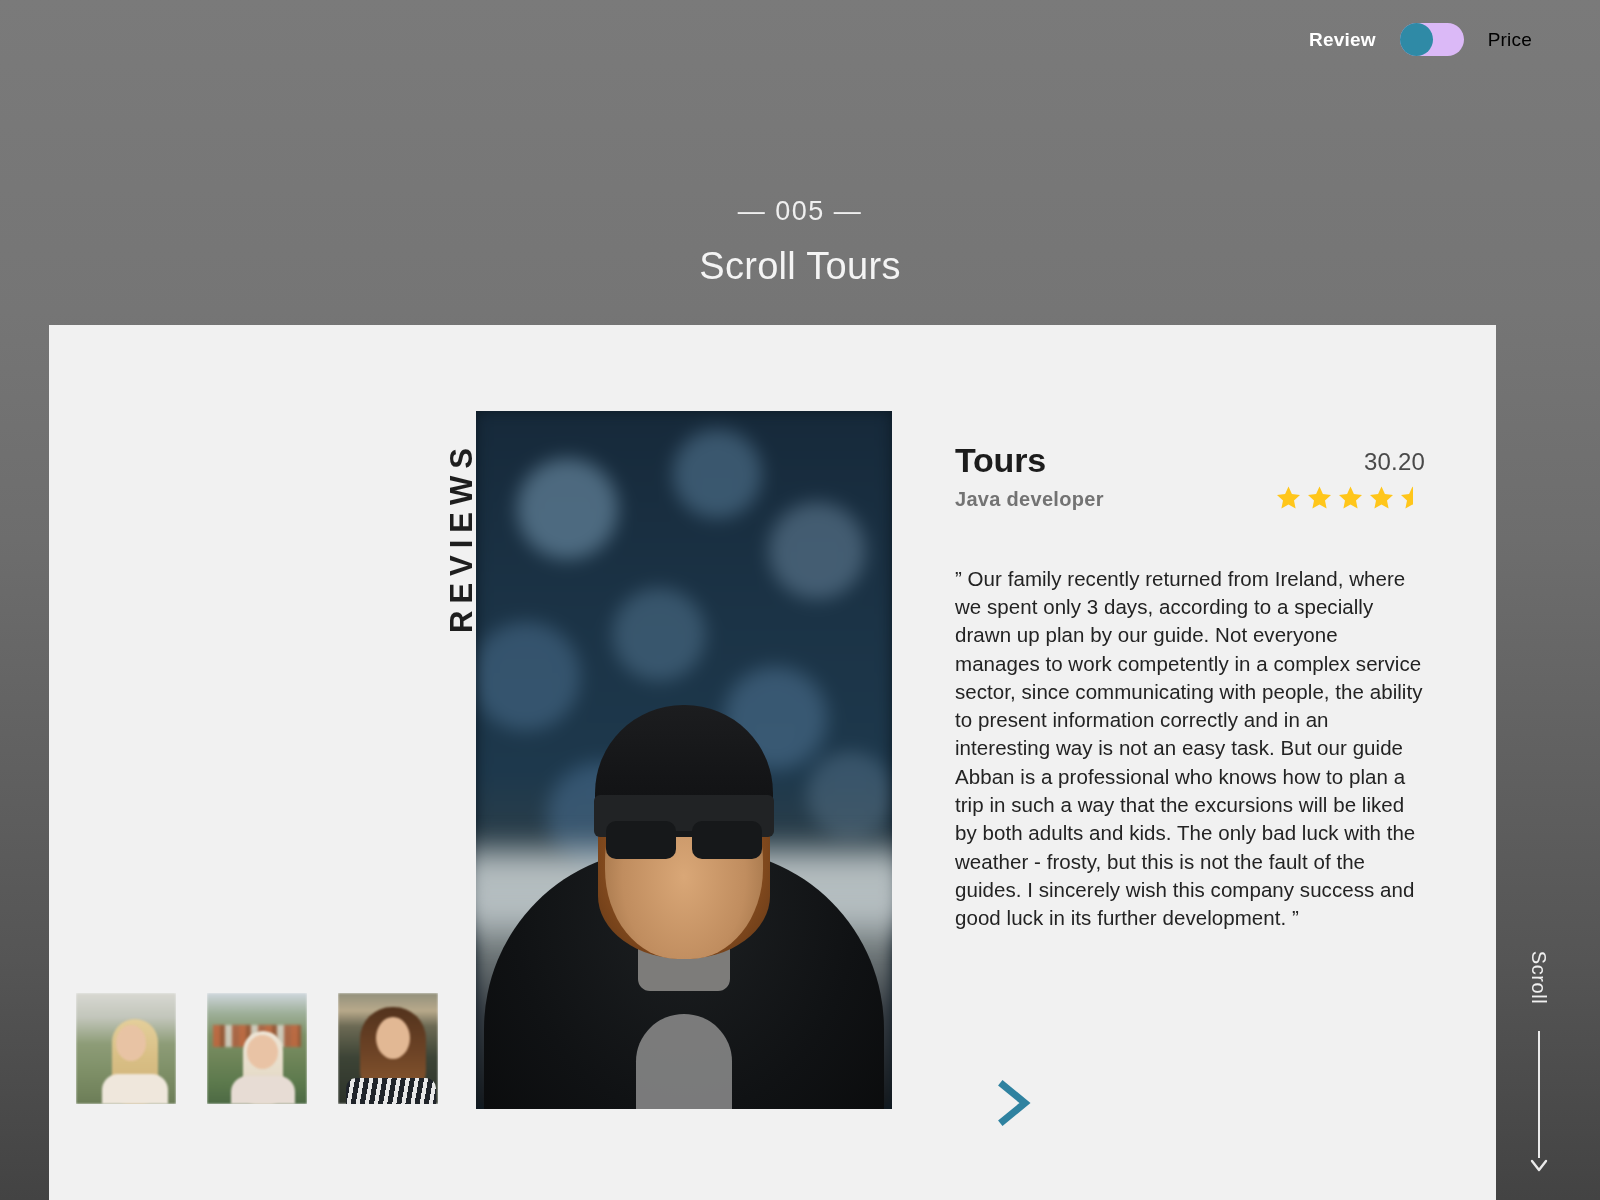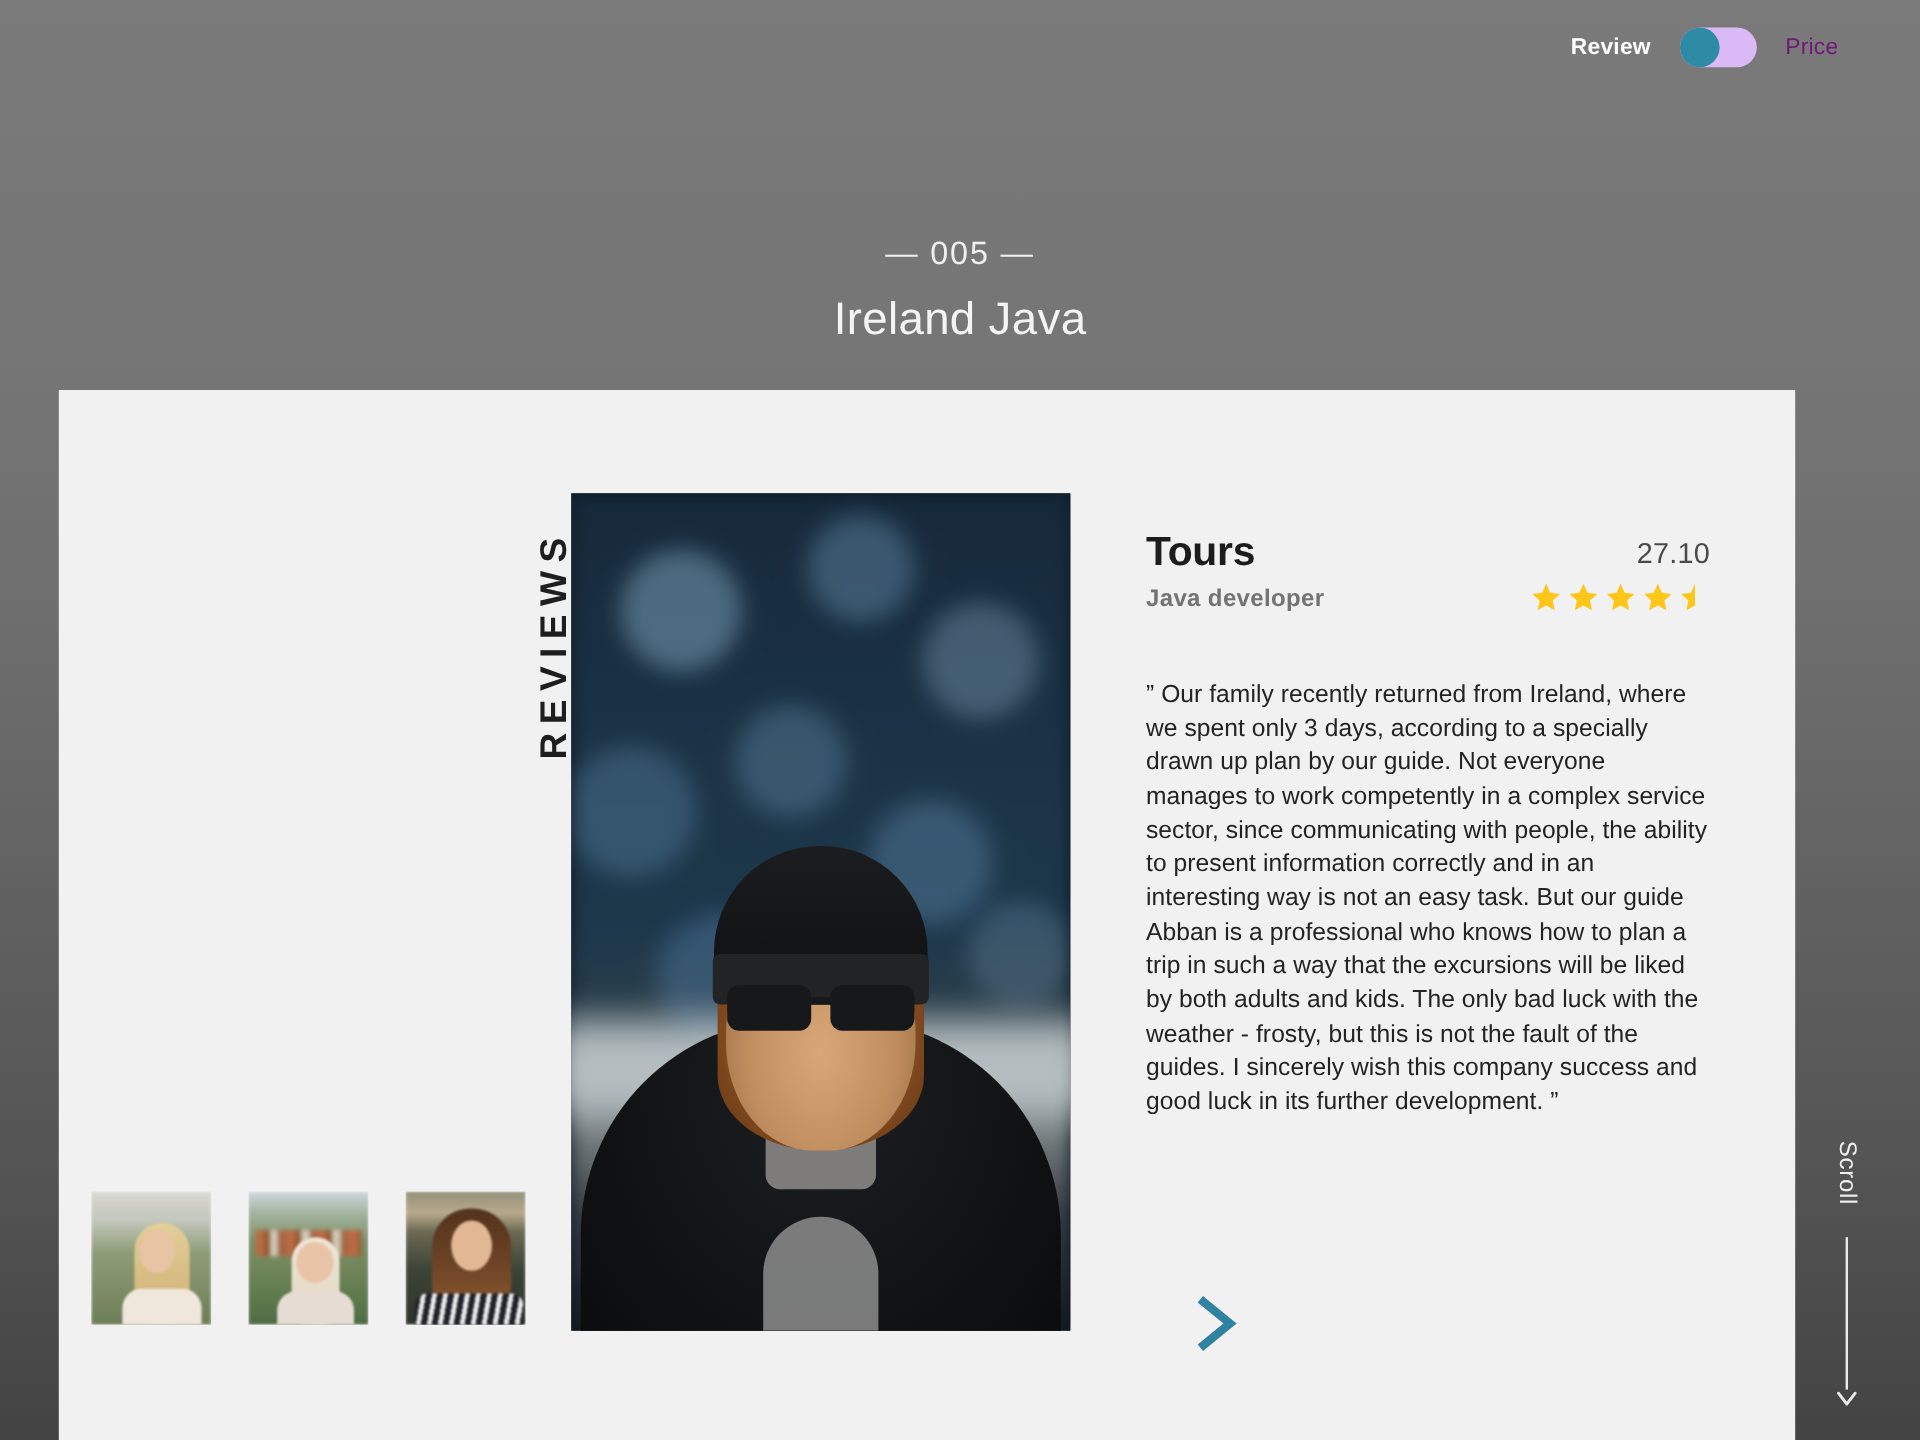--- a/index.html
+++ b/index.html
@@ -28,21 +28,21 @@
     padding-right: 68px;
     text-align: right;
   }
   .topbar-label {
     font-size: 19px;
     color: #ffffff;
     letter-spacing: 0.2px;
     line-height: 1;
   }
   .topbar-label.active { font-weight: bold; }
-  .topbar-label.inactive { font-weight: normal; color: #701a75; }
+  .topbar-label.inactive { font-weight: normal; color: #000000; }
 
   .toggle {
     width: 64px;
     height: 33px;
     border-radius: 17px;
     background: #dbb9f7;
     position: relative;
     margin: 0 24px;
     cursor: pointer;
     flex: none;
@@ -410,21 +410,21 @@
 <div class="topbar">
   <span class="topbar-label active">Review</span>
   <div class="toggle">
     <div class="toggle-knob"></div>
   </div>
   <span class="topbar-label inactive">Price</span>
 </div>
 
 <div class="heading">
   <div class="heading-index">— 005 —</div>
-  <div class="heading-title">Ireland Java</div>
+  <div class="heading-title">Scroll Tours</div>
 </div>
 
 <div class="panel">
 
   <div class="reviews-label">
     <span>REVIEWS</span>
   </div>
 
   <div class="hero-photo">
     <div class="sky"></div>
@@ -443,21 +443,21 @@
     </div>
   </div>
 
   <div class="review">
     <div class="review-head">
       <div>
         <div class="reviewer-name">Tours</div>
         <div class="reviewer-role">Java developer</div>
       </div>
       <div class="review-meta">
-        <div class="review-date">27.10</div>
+        <div class="review-date">30.20</div>
         <div class="stars" id="stars">
             <svg class="star" viewBox="0 0 25 25">
               <defs>
                 <linearGradient id="sg0">
                   <stop offset="100%" stop-color="#ffc61a"></stop>
                   <stop offset="100%" stop-color="#f1f1f1"></stop>
                 </linearGradient>
               </defs>
               <polygon points="12.5,1.5 15.9,9 24,9.9 18,15.5 19.6,23.6 12.5,19.6 5.4,23.6 7,15.5 1,9.9 9.1,9" fill="url(#sg0)"></polygon>
             </svg>

